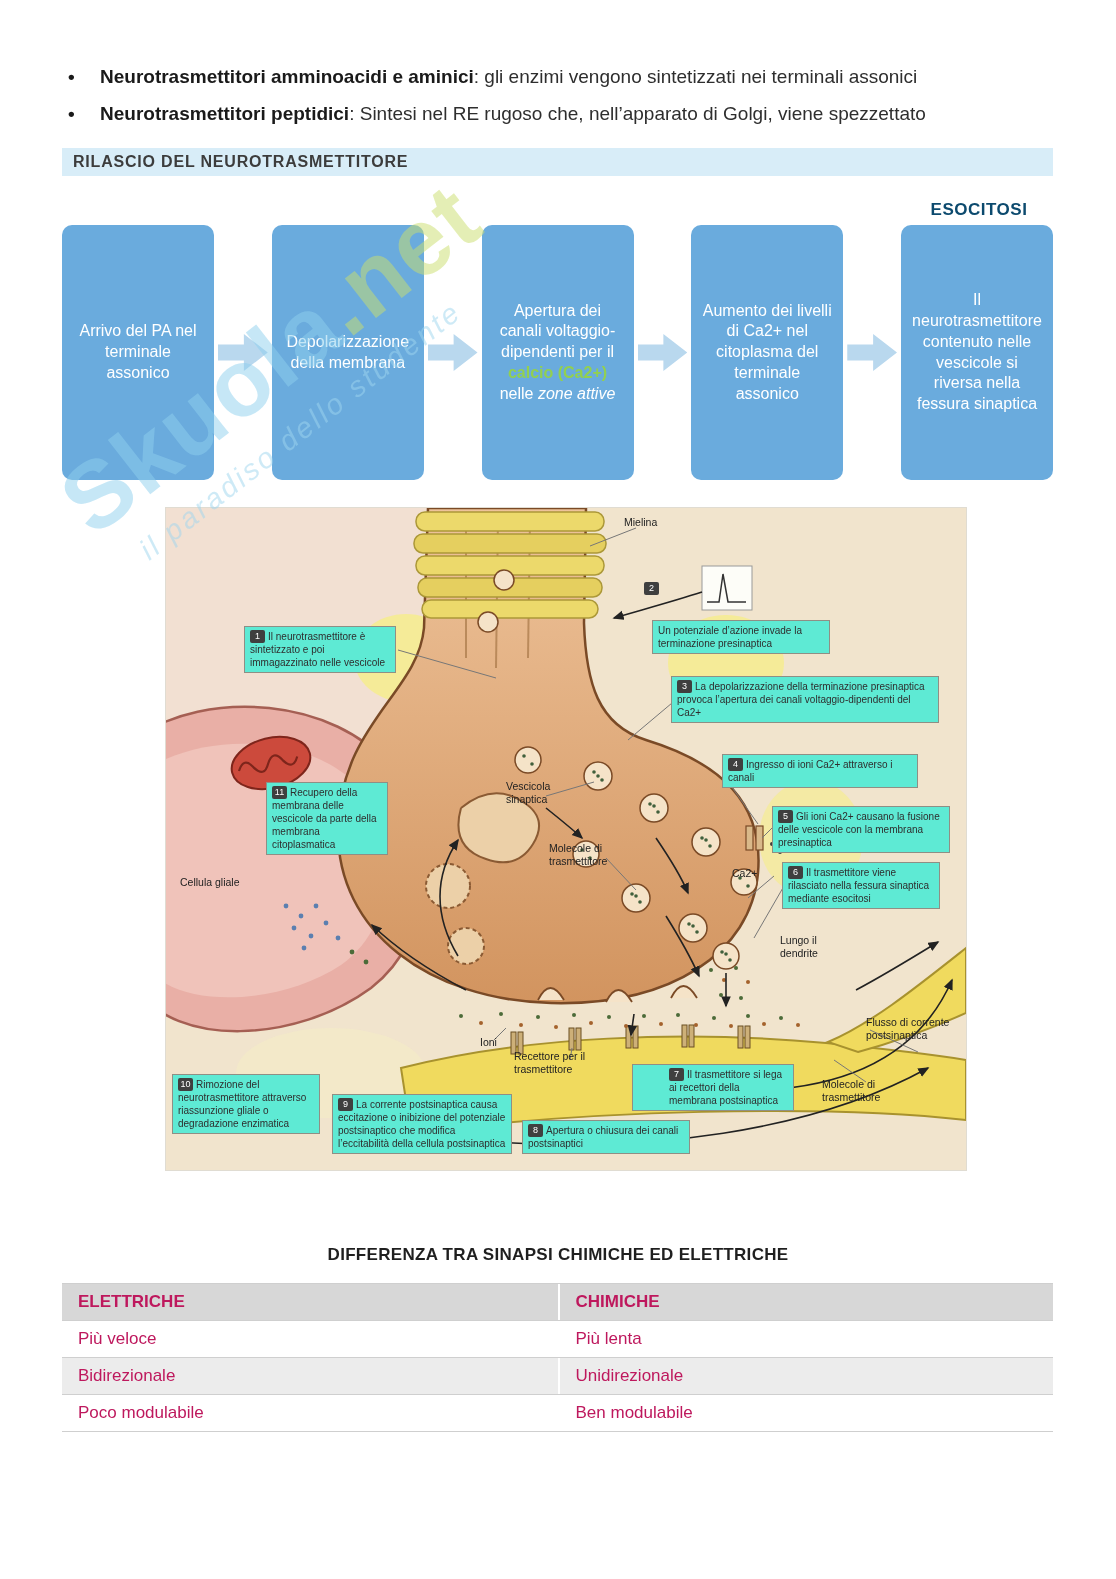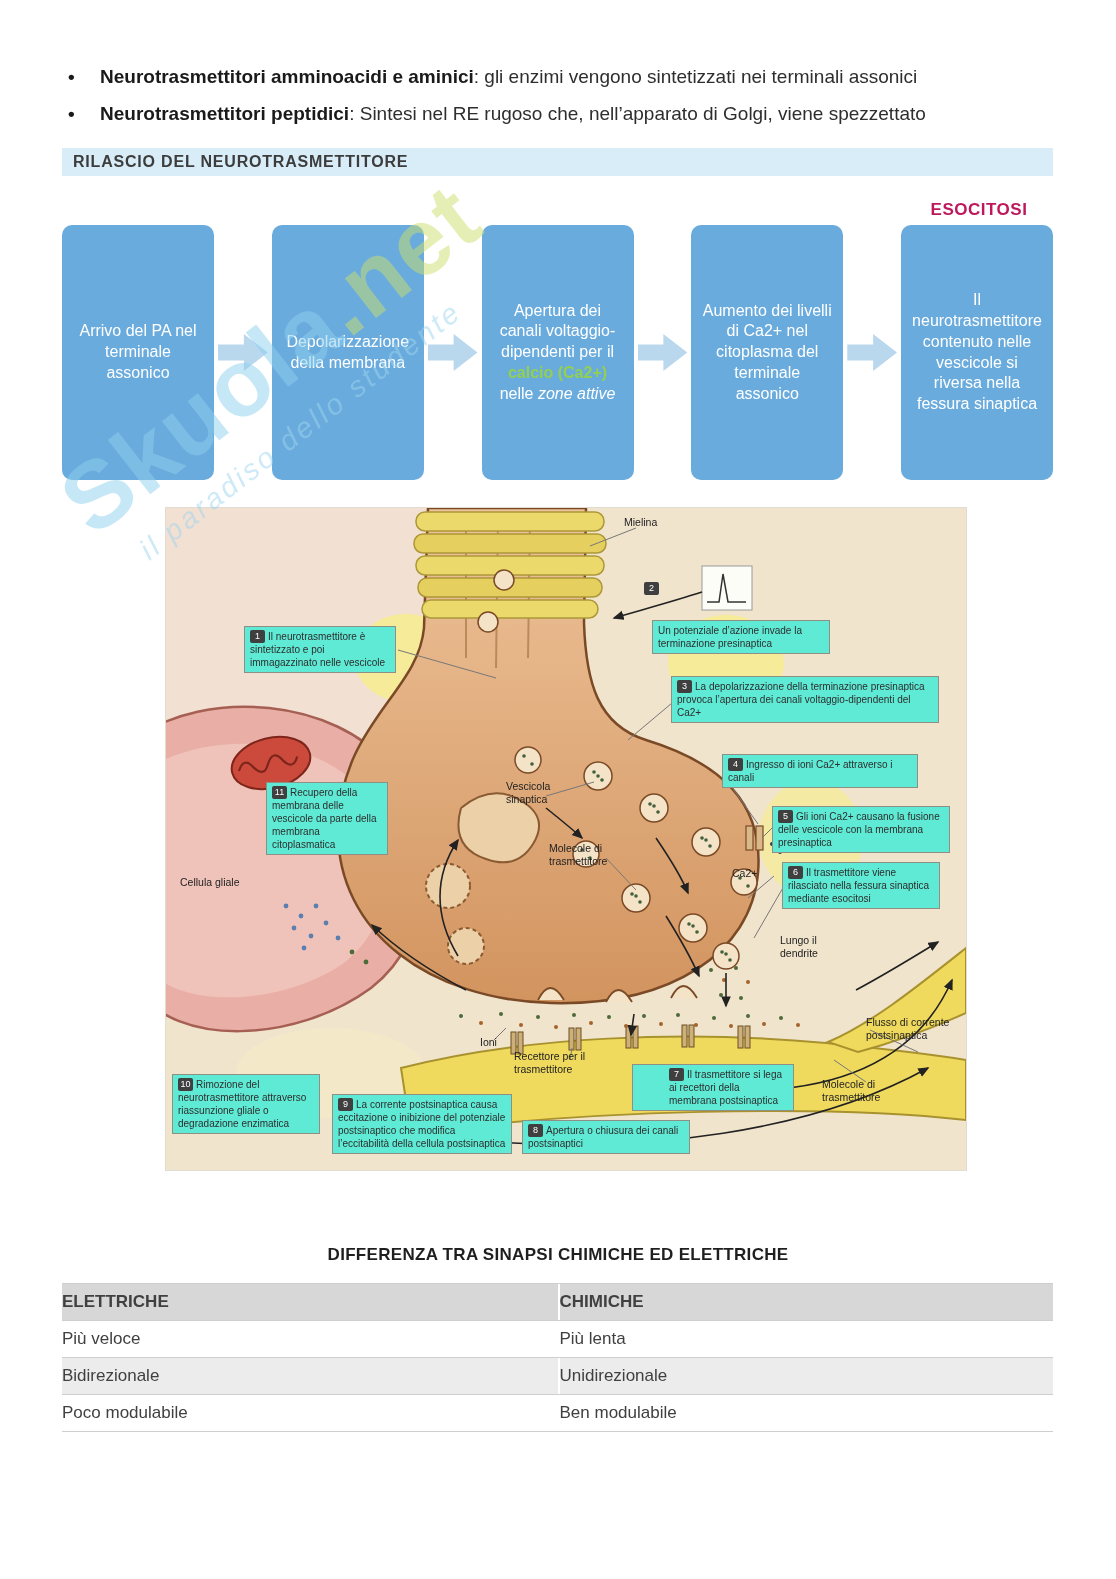--- a/index.html
+++ b/index.html
@@ -12,21 +12,21 @@
   .bullet-dot{width:32px;font-weight:bold;color:#1a1a1a;}
   .bullet-bold{font-weight:bold;color:#1a1a1a;}
   .bullet-rest{color:#2e2e2e;}
 
   
   .section-header{position:absolute;left:62px;top:148px;width:969px;padding:5px 11px;
         background:#d8edf8;font-size:16px;font-weight:bold;color:#3c3c3c;letter-spacing:.8px;}
 
   
   .esocitosi{position:absolute;left:905px;top:200px;width:148px;text-align:center;
-        font-size:17px;font-weight:bold;color:#be185d;letter-spacing:.5px;}
+        font-size:17px;font-weight:bold;color:#0c4a6e;letter-spacing:.5px;}
   .flow{position:absolute;left:62px;top:225px;width:991px;height:255px;display:flex;align-items:stretch;}
   .flow-box{flex:0 0 152px;background:#6aabdd;border-radius:10px;color:#ffffff;
         display:flex;flex-direction:column;justify-content:center;text-align:center;
         font-size:16px;line-height:1.3;padding:8px 10px;box-sizing:border-box;}
   .flow-arrow{flex:1 1 auto;align-self:center;height:44px;margin:0 4px;background:#b9d8ee;
         clip-path:polygon(0 32%,52% 32%,52% 8%,100% 50%,52% 92%,52% 68%,0 68%);}
   .green{color:#92d050;font-weight:bold;}
   .ital{font-style:italic;}
 
   
@@ -39,21 +39,21 @@
         color:#fff;font-size:9px;text-align:center;border-radius:2px;margin-right:3px;
         padding:0 1px;vertical-align:1px;}
   .badge-floating{position:absolute;z-index:3;}
   .dlabel{position:absolute;font-size:10.5px;color:#222;line-height:1.2;z-index:3;}
 
   
   .table-title{position:absolute;left:0;top:1245px;width:1116px;text-align:center;
         font-size:17px;font-weight:bold;color:#1f1f1f;letter-spacing:.3px;}
   .cmp-table{position:absolute;left:62px;top:1283px;width:991px;border-top:1px solid #cfcfcf;}
   .t-row{display:flex;border-bottom:1px solid #cfcfcf;}
-  .t-cell{width:50%;box-sizing:border-box;padding:8px 0;font-size:17px;color:#404040;}
+  .t-cell{width:50%;box-sizing:border-box;padding:8px 16px;font-size:17px;color:#be185d;}
   .t-cell.right{border-left:2px solid #ffffff;}
   .t-head{background:#d7d7d7;font-weight:bold;}
   .t-alt{background:#ececec;}
   .t-plain{background:#ffffff;}
 
   
   .watermark{position:absolute;left:40px;top:470px;transform:rotate(-38deg);transform-origin:0 0;
         z-index:5;pointer-events:none;opacity:.5;white-space:nowrap;}
   .wm-main{font-size:95px;font-weight:bold;color:#8fd0ee;letter-spacing:2px;}
   .wm-tld{color:#cbdf6d;}

